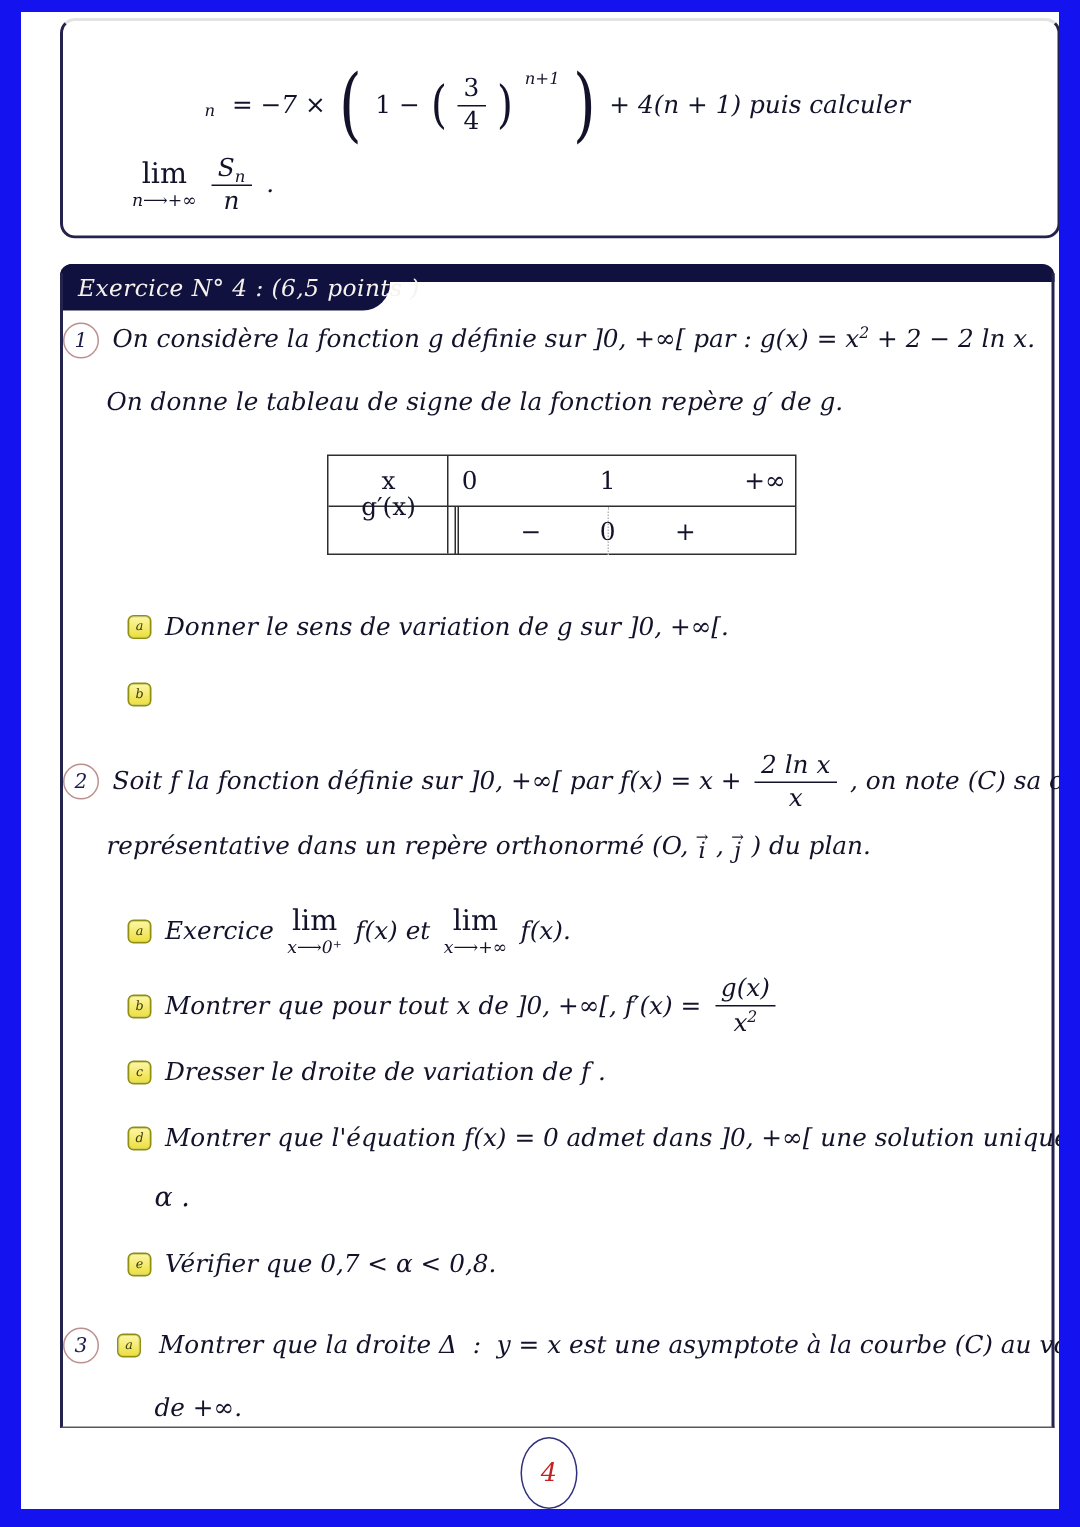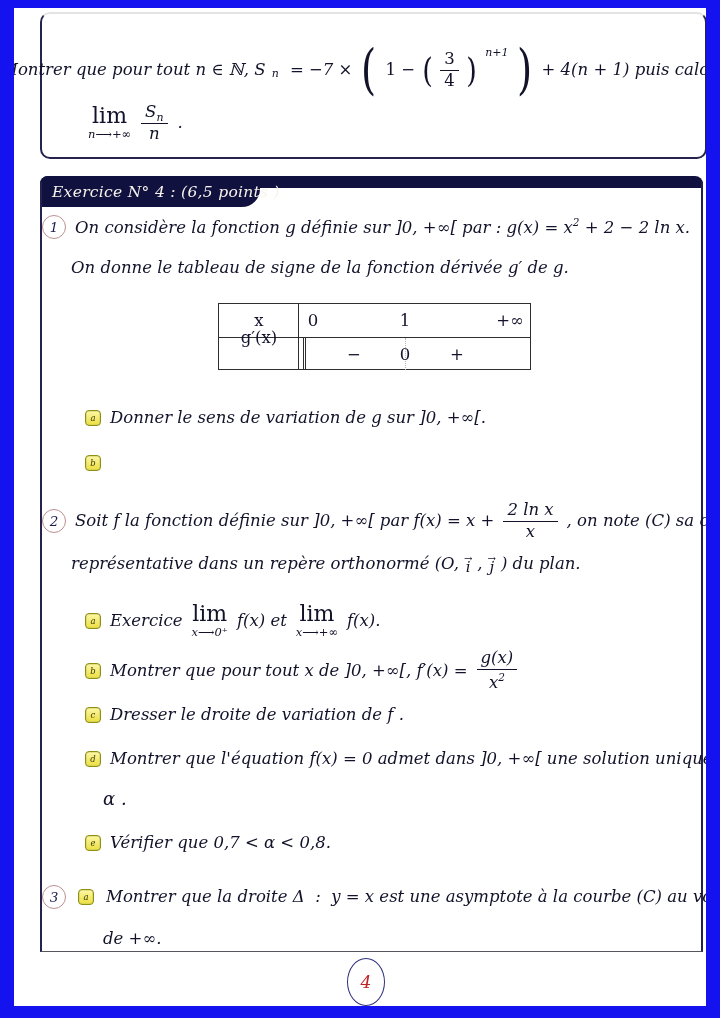--- a/index.html
+++ b/index.html
@@ -32,21 +32,21 @@
   
   .badge{width:14px;height:14px;flex:0 0 auto;background:linear-gradient(#fdf7a6,#ecdf3e);
          border:1.2px solid #8f8f14;border-radius:4px;display:flex;align-items:center;justify-content:center;
          font-size:8.5px;font-style:italic;color:#3a3a10;box-shadow:0 0 0 .5px #c9c96a inset;}
   
   .frac{display:inline-flex;flex-direction:column;align-items:center;line-height:1.15;font-size:16.5px;}
   .fr-num{border-bottom:1.4px solid #12122a;padding:0 4px 1px;}
   .fr-den{padding-top:1px;}
   
   .lim{display:inline-flex;flex-direction:column;align-items:center;line-height:1;}
-  .lim-word{font-style:normal;font-size:22px;}
+  .lim-word{font-style:normal;font-size:19px;}
   .lim-sub{font-size:11.5px;font-style:italic;margin-top:2px;}
   
   .bigp{font-style:normal;font-size:54px;line-height:.85;transform:scaleX(.72);font-weight:300;}
   .midp{font-style:normal;font-size:34px;line-height:.9;transform:scaleX(.8);}
   .exp{position:relative;top:-17px;font-size:11px;font-style:italic;margin-left:1px;}
   .subn{font-size:11px;font-style:italic;position:relative;top:4px;}
   
   .stable{position:absolute;left:218px;top:303px;width:313px;height:67px;border:1.6px solid #2e2e2e;
           box-sizing:border-box;font-size:16.5px;}
   .st-col1{position:absolute;left:0;top:0;width:80px;height:100%;border-right:1.4px solid #2e2e2e;box-sizing:border-box;}
@@ -64,21 +64,20 @@
         font-size:17px;font-style:italic;color:#c42222;background:#fff;}
 </style>
 </head>
 <body>
 
 <div class="page">
 
   <div class="box1"></div>
 
   <div class="row" style="left:40px;width:663px;top:38px;height:64px;justify-content:center;gap:6px;">
-    <span class="txt">Montrer que pour tout n ∈ ℕ, S</span>
       <span class="subn">n</span>
       <span class="txt"> = −7 ×</span>
     <span class="bigp">(</span>
     <span class="txt rm">1 −</span>
     <span class="midp">(</span>
     <span class="frac">
       <span class="fr-num rm">3</span>
       <span class="fr-den rm">4</span>
     </span>
     <span class="midp">)</span>
@@ -103,21 +102,21 @@
   <div class="ex-tab">
     <span class="ex-tab-title">Exercice N° 4  : (6,5 points )</span>
   </div>
   <div class="ex-box"></div>
 
   <div class="row" style="left:42px;top:212px;height:30px;">
     <span class="ncirc">1</span>
     <span class="txt"><span>On considère la fonction g définie sur ]0, +∞[ par : g(x) = x</span><sup class="s">2</sup><span> + 2 − 2 ln x.</span></span>
   </div>
   <div class="row" style="left:71px;top:255px;height:26px;">
-    <span class="txt">On donne le tableau de signe de la fonction dérivée g′ de g.</span>
+    <span class="txt">On donne le tableau de signe de la fonction repère g′ de g.</span>
   </div>
 
   <div class="stable">
     <div class="st-col1"></div>
     <div class="st-hr"></div>
     <div class="st-cell" style="left:0;top:0;width:80px;height:33px;">
         <span>x</span>
       </div>
     <div class="st-cell rm" style="left:84px;top:0;width:20px;height:33px;">
         <span>0</span>

